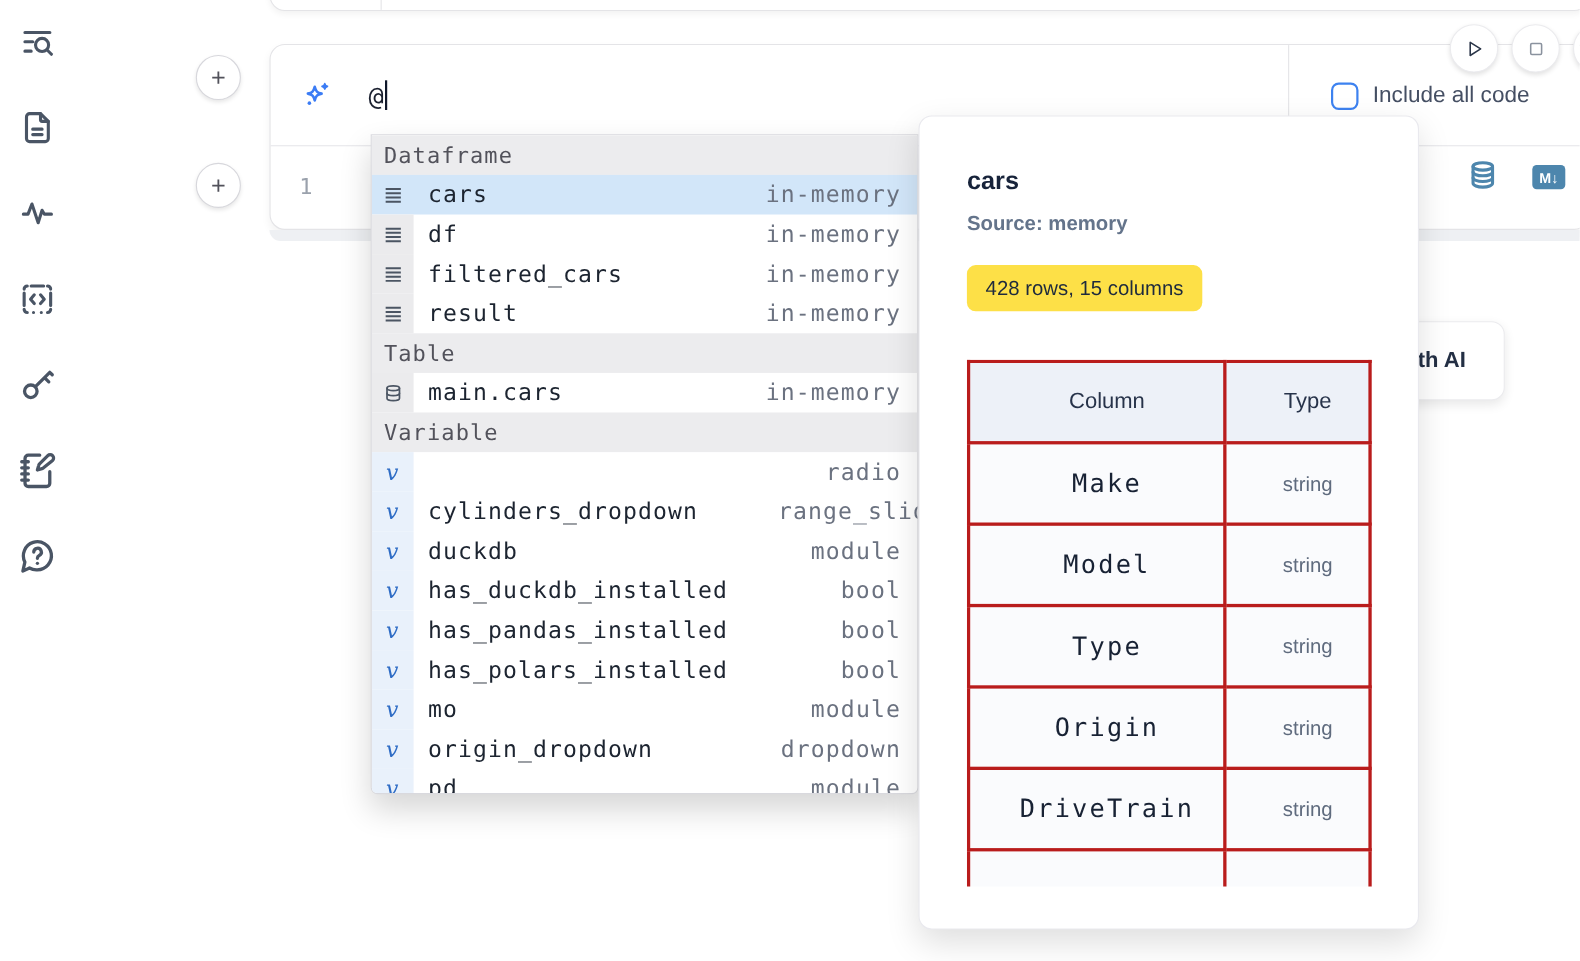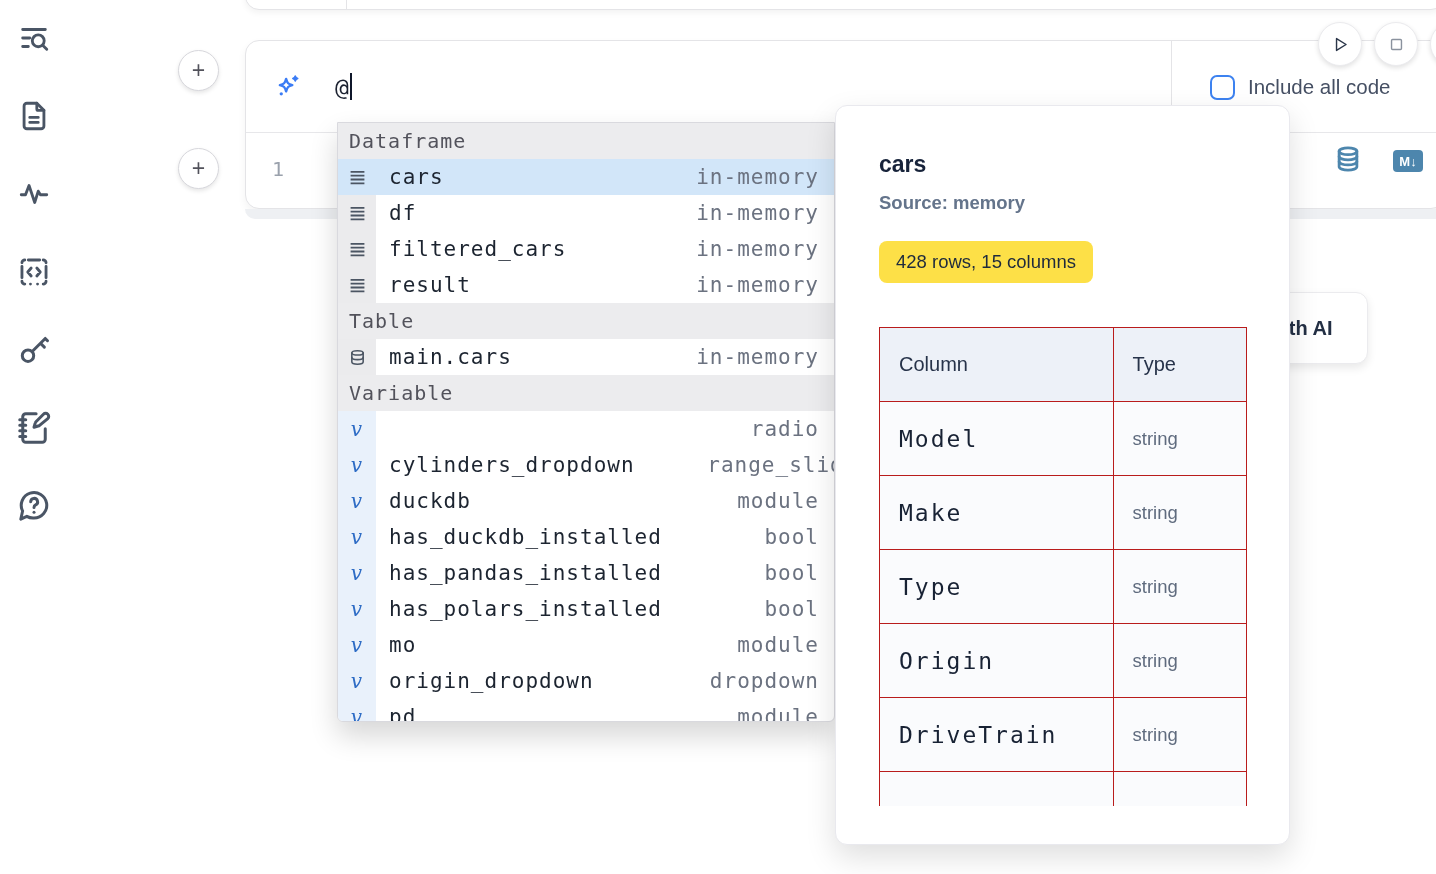--- a/index.html
+++ b/index.html
@@ -81,21 +81,21 @@
   
   .preview-panel { position:absolute; left:835px; top:105px; width:455px; height:740px;
     background:#fff; border:1px solid #e9e9ee; border-radius:12px;
     box-shadow:0 12px 30px rgba(0,0,0,.13); z-index:20; padding-left:43px; overflow:hidden; }
   .pp-title { margin-top:45px; font-size:23px; font-weight:bold; color:#17233a; }
   .pp-source { margin-top:14px; font-size:18.5px; color:#64748b;font-weight:bold; }
   .pp-badge { display:inline-block; margin-top:27px; background:#fde047; border-radius:8px;
     padding:10px 17px; font-size:18.5px; color:#1e2a3d; }
   .pp-table-wrap { margin-top:44px; width:369px; height:479px; overflow:hidden; }
   table.pp-table { border-collapse:collapse; width:368px; }
-  .pp-table th, .pp-table td { border:1px solid #b91c1c; text-align:left; padding-left:19px; height:74px; }
+  .pp-table th, .pp-table td { border:3px solid #b91c1c; text-align:center; padding-left:19px; height:74px; }
   .pp-table th { background:#edf1f8; font-size:20px; font-weight:400; color:#27334a; }
   .pp-table td { background:#fafbfd; }
   .pp-table td.c0 { width:234px; font-family:"DejaVu Sans Mono", monospace; font-size:23px;
     letter-spacing:2px; color:#182234; }
   .pp-table td.c1 { width:134px; font-size:18.5px; color:#5f6b7e; }
   .pp-table th.c1 { width:134px; }
 </style>
 </head>
 <body>
 
@@ -319,25 +319,25 @@
   <div class="pp-table-wrap">
     <table class="pp-table" id="preview-table">
         <thead>
           <tr>
             <th class="c0">Column</th>
             <th class="c1">Type</th>
           </tr>
         </thead>
         <tbody>
           <tr>
+            <td class="c0">Make</td>
+            <td class="c1">string</td>
+          </tr>
+          <tr>
             <td class="c0">Model</td>
-            <td class="c1">string</td>
-          </tr>
-          <tr>
-            <td class="c0">Make</td>
             <td class="c1">string</td>
           </tr>
           <tr>
             <td class="c0">Type</td>
             <td class="c1">string</td>
           </tr>
           <tr>
             <td class="c0">Origin</td>
             <td class="c1">string</td>
           </tr>

